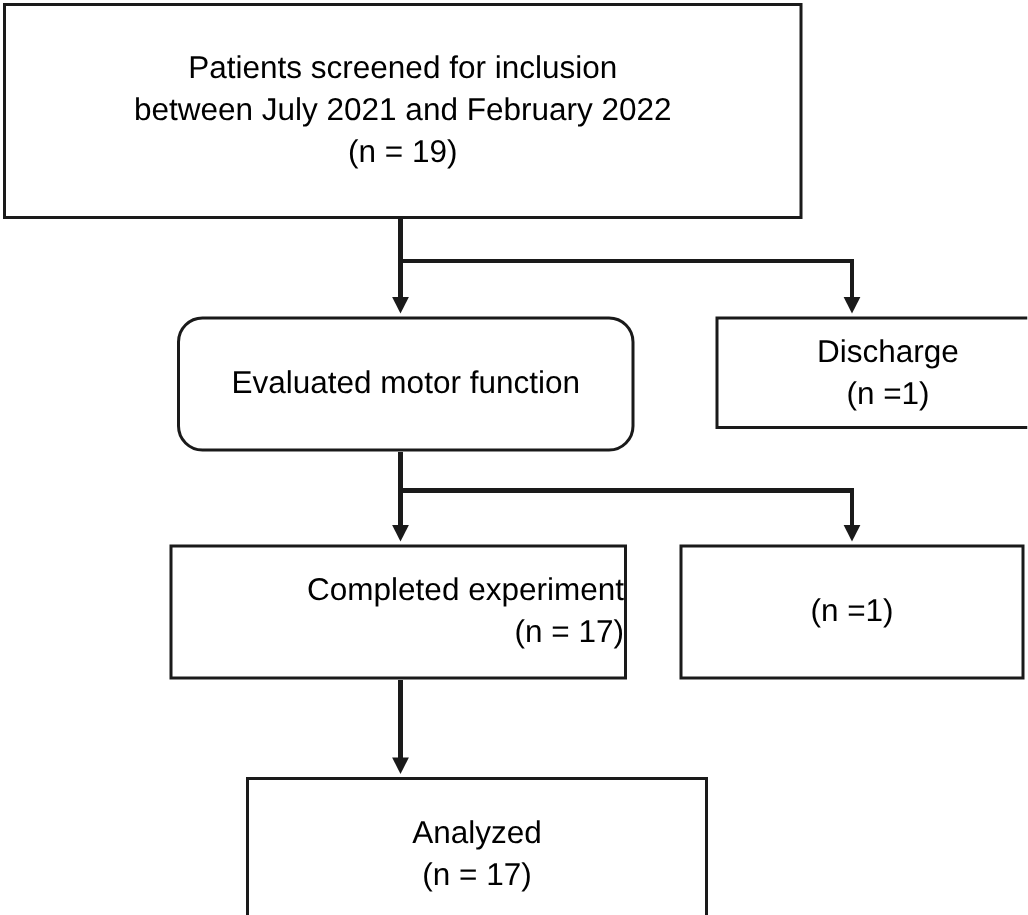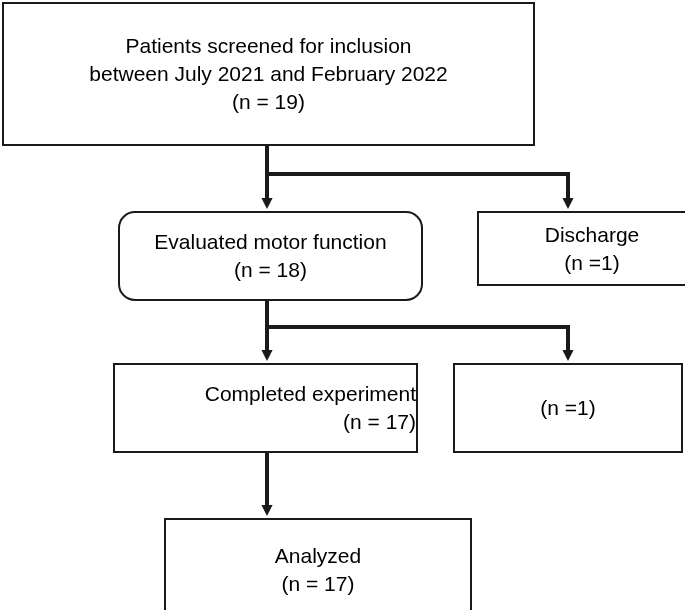--- a/index.html
+++ b/index.html
@@ -63,21 +63,20 @@
     </svg>
 
   <div id="nodes">
       <div class="node" style="left: 2px; top: 2px; width: 533px; height: 144px; border-color: rgb(26, 26, 26);">
         <span class="line">Patients screened for inclusion</span>
         <span class="line">between July 2021 and February 2022</span>
         <span class="line">(n = 19)</span>
       </div>
       <div class="node" style="left: 118px; top: 211px; width: 305px; height: 90px; border-color: rgb(26, 26, 26); border-radius: 17px;">
         <span class="line">Evaluated motor function</span>
-        <span class="line">(n = 18)</span>
       </div>
       <div class="node" style="left: 453px; top: 211px; width: 230px; height: 75px; border-color: rgb(26, 26, 26); margin-left: 24px;">
         <span class="line">Discharge</span>
         <span class="line">(n =1)</span>
       </div>
       <div class="node" style="left: 113px; top: 363px; width: 305px; height: 90px; border-color: rgb(26, 26, 26); align-items: flex-end;">
         <span class="line">Completed experiment</span>
         <span class="line">(n = 17)</span>
       </div>
       <div class="node" style="left: 453px; top: 363px; width: 230px; height: 90px; border-color: rgb(26, 26, 26);">

